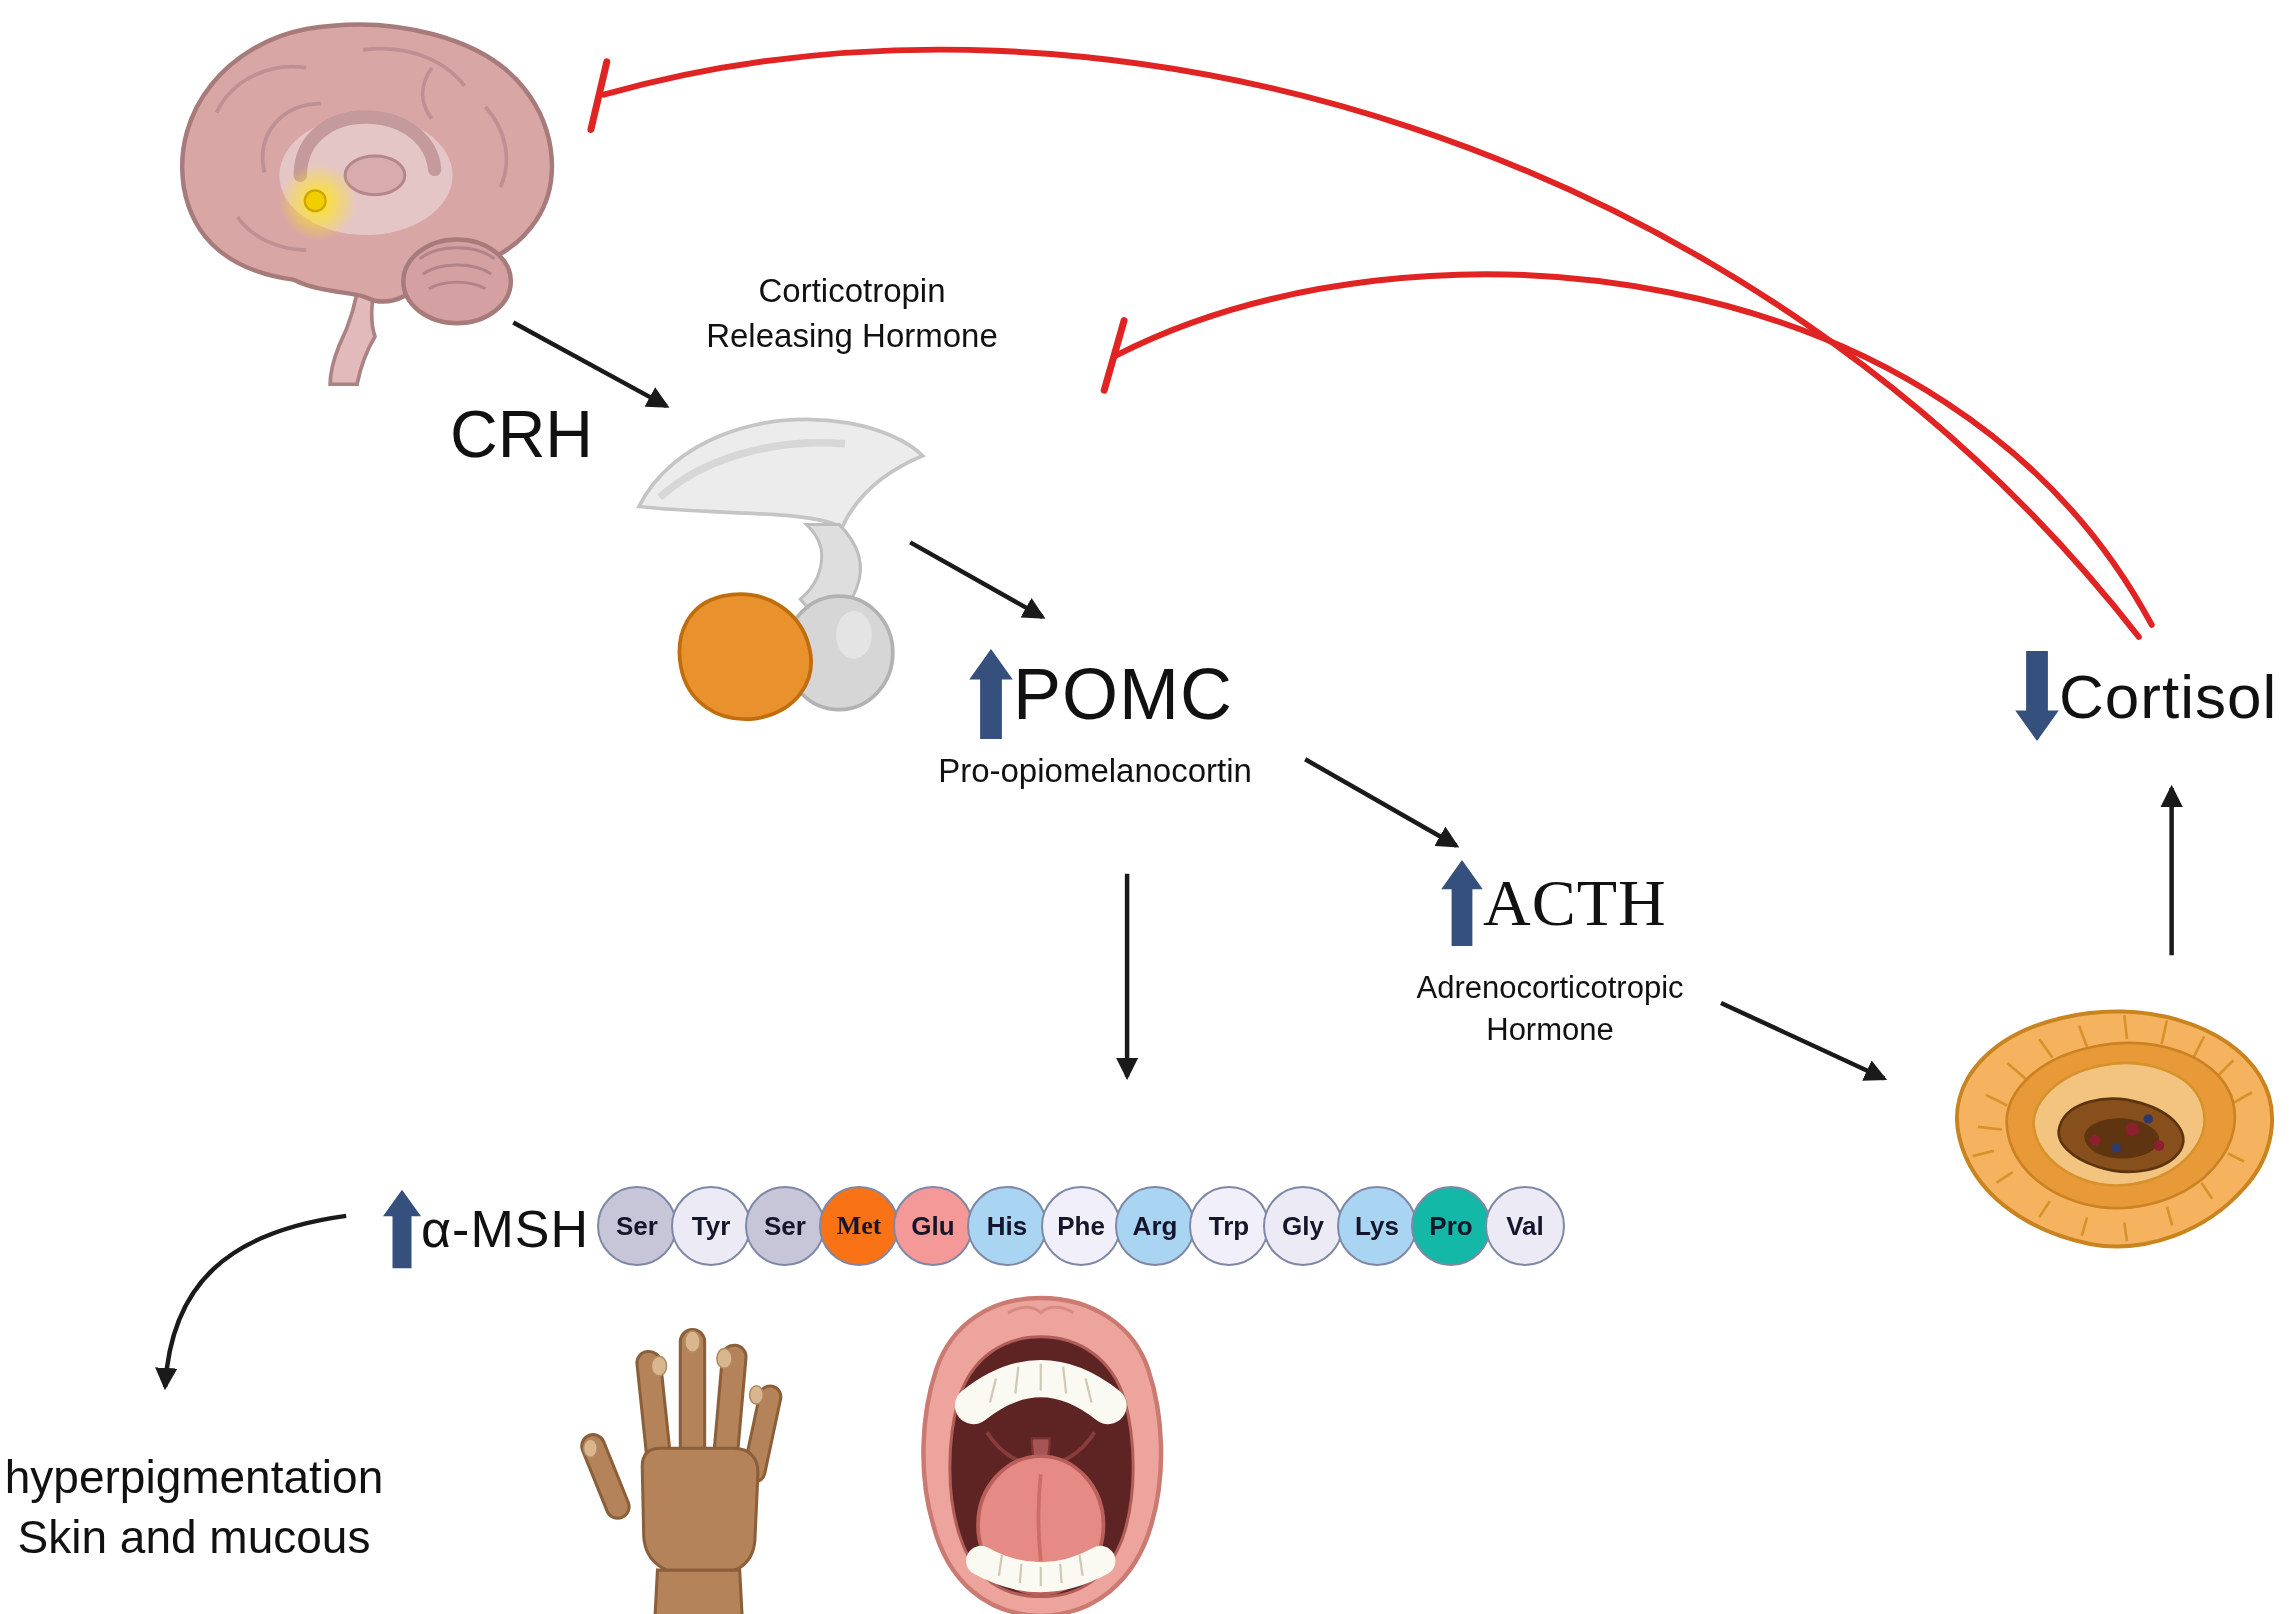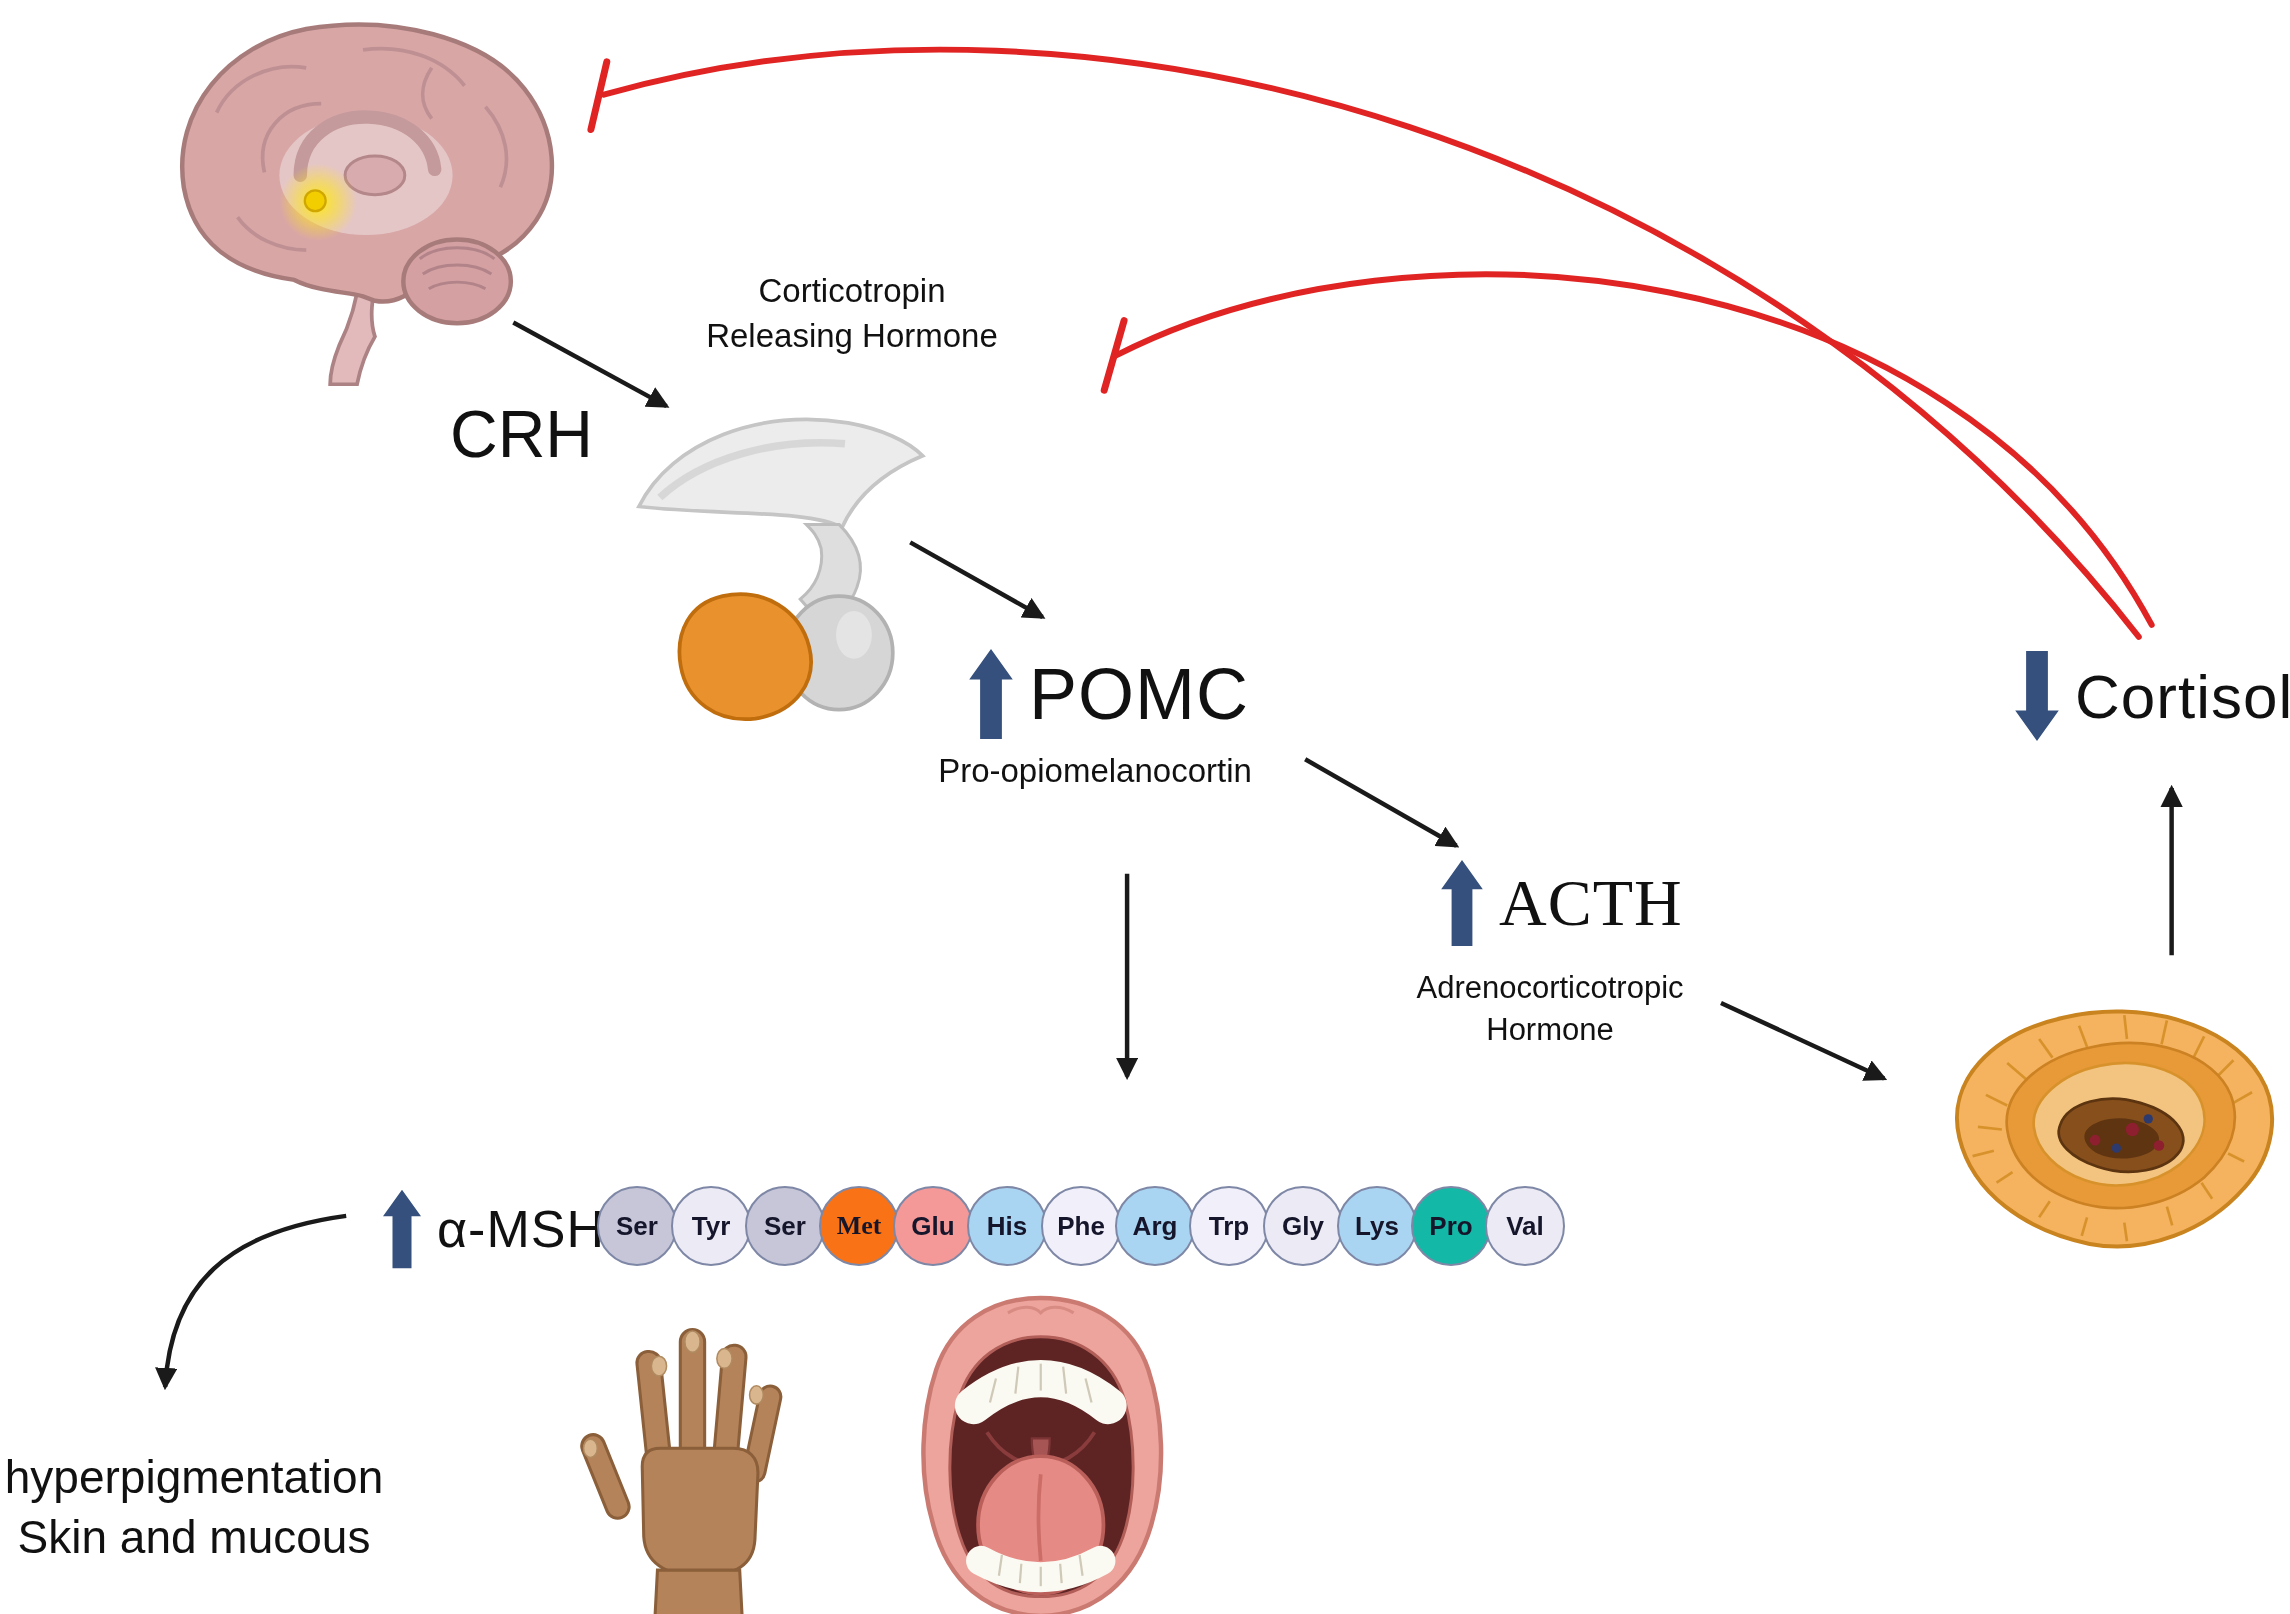--- a/index.html
+++ b/index.html
@@ -2,21 +2,21 @@
 <html><head>
 <meta charset="utf-8">
 <style>
   * { margin:0; padding:0; box-sizing:border-box; }
   body { font-family:"Liberation Sans", sans-serif; background:#ffffff; }
   #canvas { position:relative; width:2290px; height:1615px; background:#fff; overflow:hidden; }
   svg.organ { position:absolute; z-index:2; }
   svg.overlay { position:absolute; left:0; top:0; z-index:5; pointer-events:none; }
   .txt { position:absolute; color:#111; z-index:6; }
   .center { transform:translateX(-50%); text-align:center; }
-  .hormone-row { position:absolute; display:flex; align-items:center; gap:16px; z-index:6; }
+  .hormone-row { position:absolute; display:flex; align-items:center; z-index:6; }
   .big-label { color:#111; letter-spacing:1px; white-space:nowrap; }
   .lvl-arrow { flex:0 0 auto; }
   .res-chain { position:absolute; display:flex; z-index:6; }
   .res { width:80px; height:80px; border-radius:50%; border:2.5px solid #7e88a6;
          display:flex; align-items:center; justify-content:center; margin-right:-6px; background:#eee; }
   .res span { font-weight:bold; font-size:26px; color:#15162b; }
 </style>
 </head>
 <body>
 

